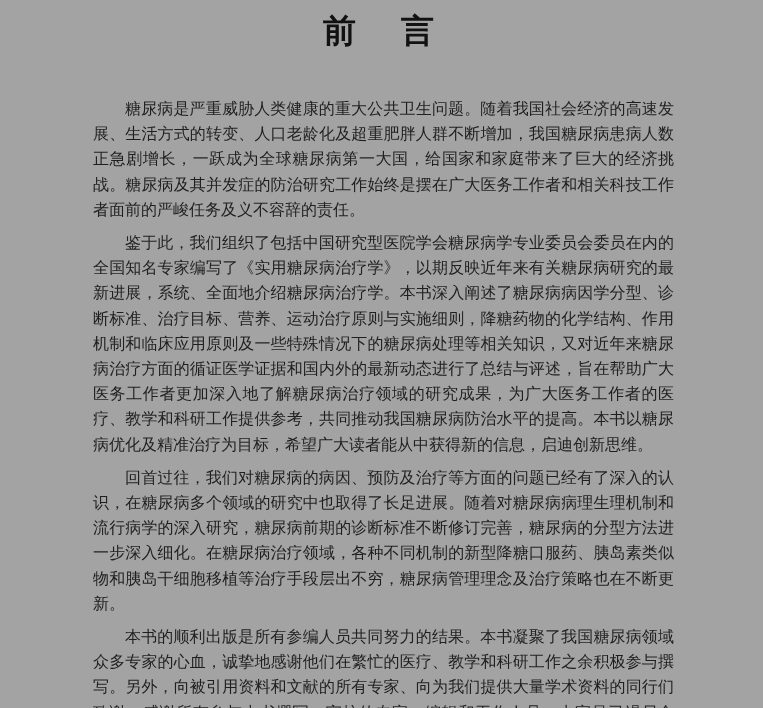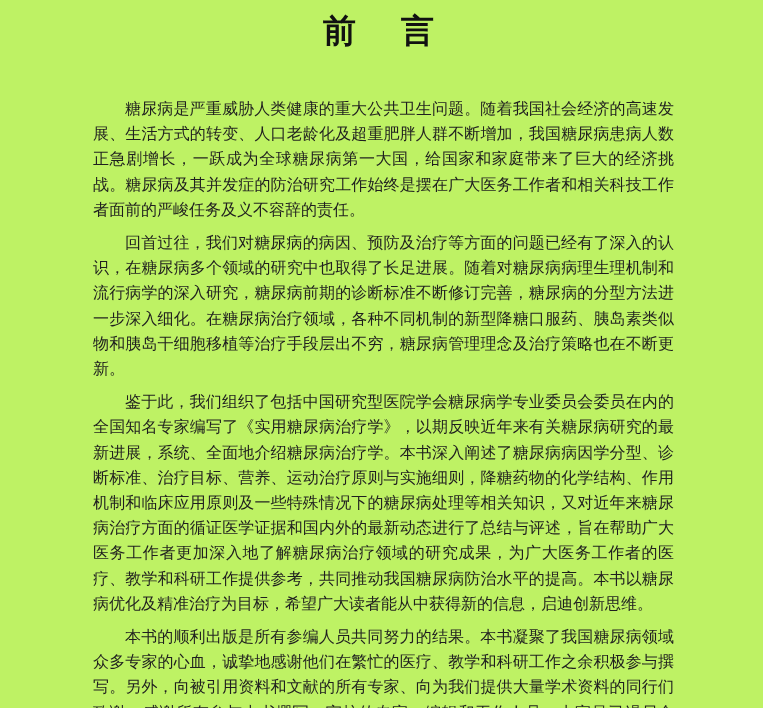--- a/index.html
+++ b/index.html
@@ -4,21 +4,21 @@
 <style>
   html, body {
     margin: 0;
     padding: 0;
     background: #ffffff;
   }
   .page {
     position: relative;
     width: 763px;
     height: 708px;
-    background: #bef264;
+    background: #a3a3a3;
     overflow: hidden;
     font-family: "Liberation Serif", "DejaVu Serif", serif;
     color: #1f1f1f;
   }
   .title {
     margin: 0;
     padding-top: 10px;
     text-align: center;
     font-size: 33px;
     font-weight: bold;
@@ -42,17 +42,17 @@
     word-break: break-all;
   }
 </style>
 </head>
 <body>
 
 <div class="page">
   <h1 class="title">前　言</h1>
   <div class="body-text">
     <p class="para">糖尿病是严重威胁人类健康的重大公共卫生问题。随着我国社会经济的高速发展、生活方式的转变、人口老龄化及超重肥胖人群不断增加，我国糖尿病患病人数正急剧增长，一跃成为全球糖尿病第一大国，给国家和家庭带来了巨大的经济挑战。糖尿病及其并发症的防治研究工作始终是摆在广大医务工作者和相关科技工作者面前的严峻任务及义不容辞的责任。</p>
+    <p class="para">鉴于此，我们组织了包括中国研究型医院学会糖尿病学专业委员会委员在内的全国知名专家编写了《实用糖尿病治疗学》，以期反映近年来有关糖尿病研究的最新进展，系统、全面地介绍糖尿病治疗学。本书深入阐述了糖尿病病因学分型、诊断标准、治疗目标、营养、运动治疗原则与实施细则，降糖药物的化学结构、作用机制和临床应用原则及一些特殊情况下的糖尿病处理等相关知识，又对近年来糖尿病治疗方面的循证医学证据和国内外的最新动态进行了总结与评述，旨在帮助广大医务工作者更加深入地了解糖尿病治疗领域的研究成果，为广大医务工作者的医疗、教学和科研工作提供参考，共同推动我国糖尿病防治水平的提高。本书以糖尿病优化及精准治疗为目标，希望广大读者能从中获得新的信息，启迪创新思维。</p>
     <p class="para">回首过往，我们对糖尿病的病因、预防及治疗等方面的问题已经有了深入的认识，在糖尿病多个领域的研究中也取得了长足进展。随着对糖尿病病理生理机制和流行病学的深入研究，糖尿病前期的诊断标准不断修订完善，糖尿病的分型方法进一步深入细化。在糖尿病治疗领域，各种不同机制的新型降糖口服药、胰岛素类似物和胰岛干细胞移植等治疗手段层出不穷，糖尿病管理理念及治疗策略也在不断更新。</p>
-    <p class="para">鉴于此，我们组织了包括中国研究型医院学会糖尿病学专业委员会委员在内的全国知名专家编写了《实用糖尿病治疗学》，以期反映近年来有关糖尿病研究的最新进展，系统、全面地介绍糖尿病治疗学。本书深入阐述了糖尿病病因学分型、诊断标准、治疗目标、营养、运动治疗原则与实施细则，降糖药物的化学结构、作用机制和临床应用原则及一些特殊情况下的糖尿病处理等相关知识，又对近年来糖尿病治疗方面的循证医学证据和国内外的最新动态进行了总结与评述，旨在帮助广大医务工作者更加深入地了解糖尿病治疗领域的研究成果，为广大医务工作者的医疗、教学和科研工作提供参考，共同推动我国糖尿病防治水平的提高。本书以糖尿病优化及精准治疗为目标，希望广大读者能从中获得新的信息，启迪创新思维。</p>
     <p class="para">本书的顺利出版是所有参编人员共同努力的结果。本书凝聚了我国糖尿病领域众多专家的心血，诚挚地感谢他们在繁忙的医疗、教学和科研工作之余积极参与撰写。另外，向被引用资料和文献的所有专家、向为我们提供大量学术资料的同行们致谢，感谢所有参与本书撰写、审校的专家、编辑和工作人员。大家虽已竭尽全力，但书中仍会有不足甚至错误之处，恳请各位读者和广大同道不吝赐教，提出宝贵的批评指正意见。</p>
   </div>
 </div>
 
 </body></html>

